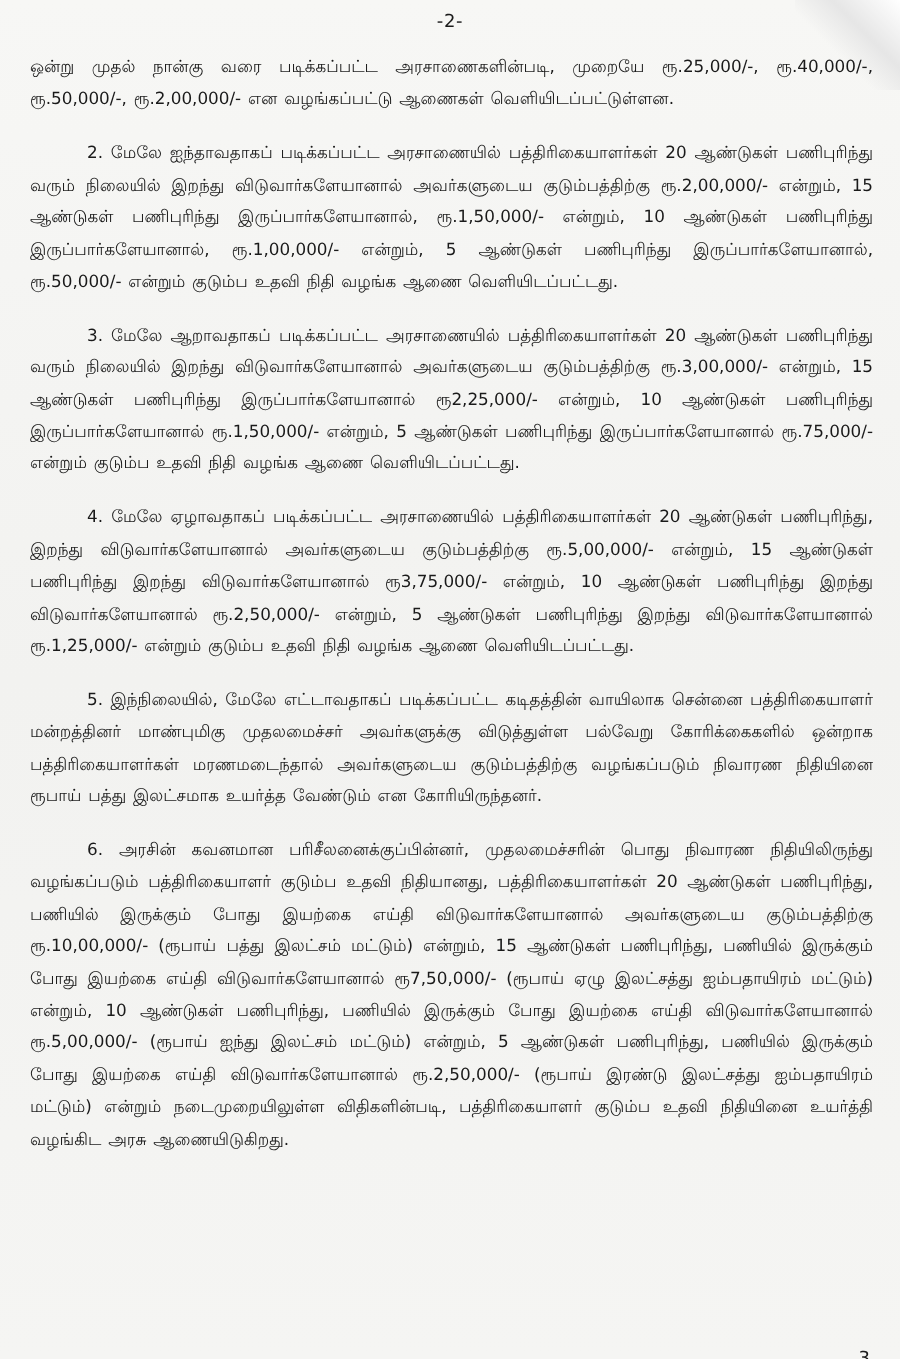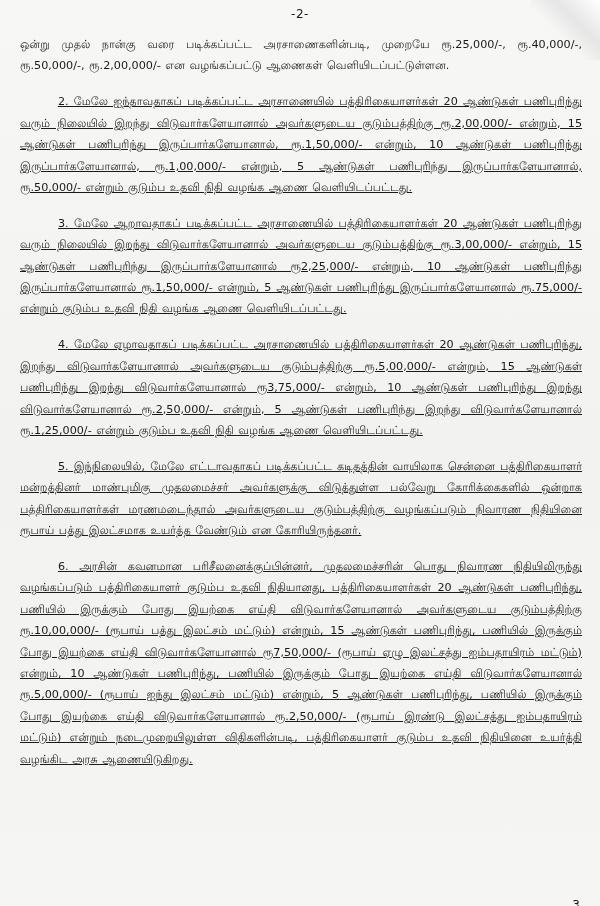--- a/index.html
+++ b/index.html
@@ -43,21 +43,20 @@
   }
   .para {
     font-size: 11.2px;
     line-height: 21.4px;
     text-align: justify;
     margin: 0 0 14.5px 0;
     word-spacing: 1px;
   }
   .para.indent {
     text-indent: 38px;
-    text-decoration: underline;
   }
   .para.first {
   }
   .page-number-bottom {
     position: absolute;
     right: 20px;
     bottom: 0px;
     font-size: 12px;
     height: 8px;
     overflow: hidden;

